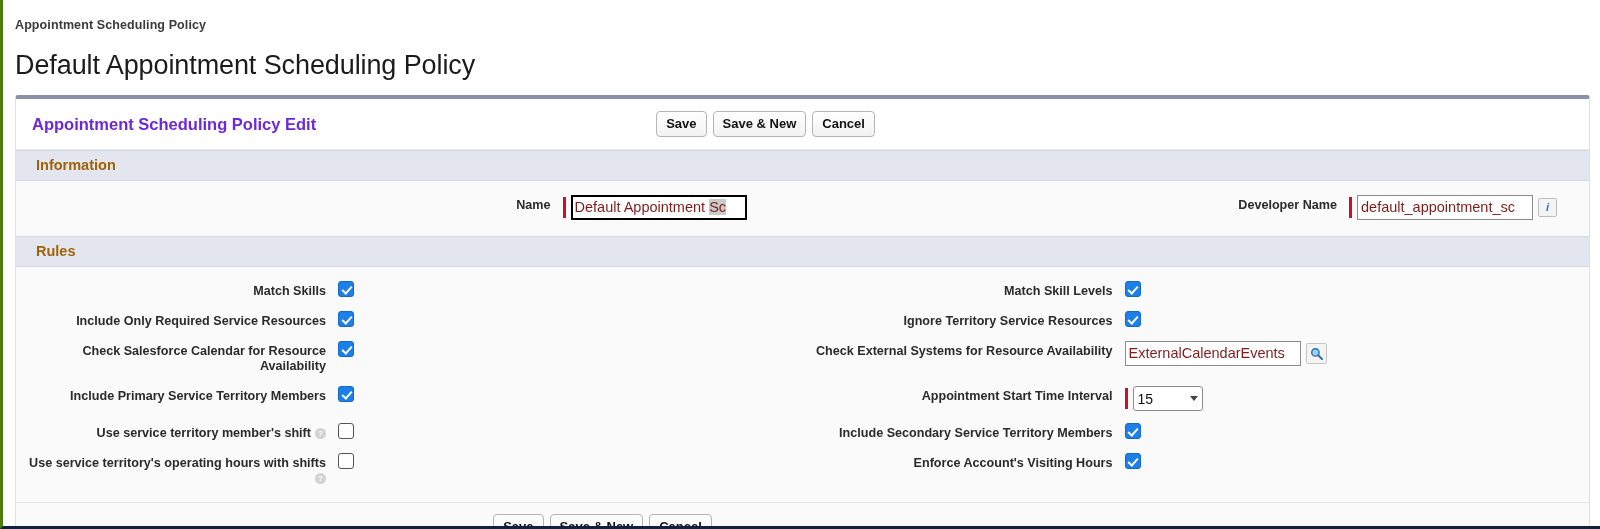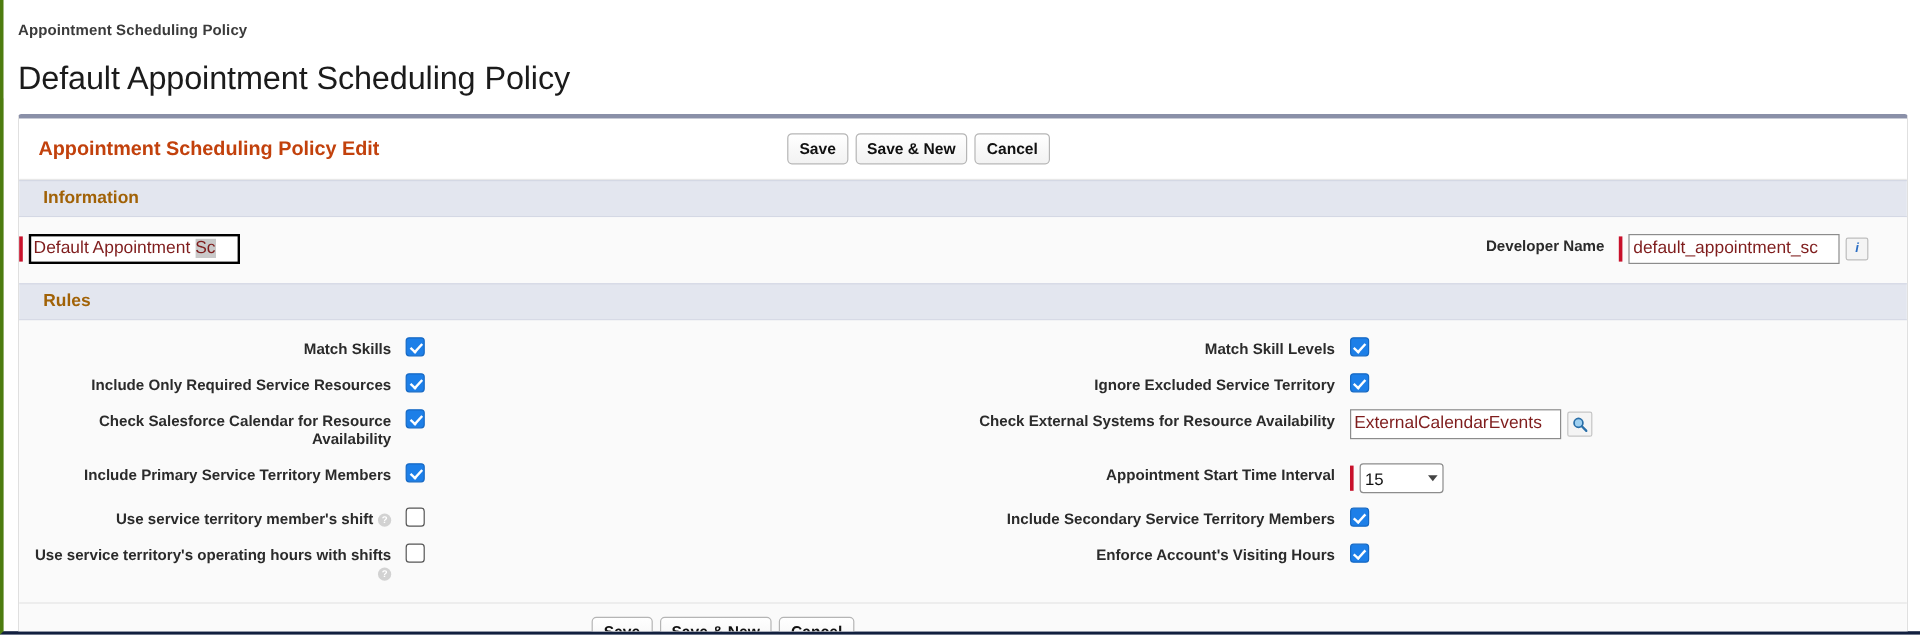--- a/index.html
+++ b/index.html
@@ -54,21 +54,21 @@
     display: flex;
     align-items: center;
     background: #ffffff;
     padding: 8px 12px 8px 16px;
     border-bottom: 1px solid #e8e8e8;
     min-height: 34px;
   }
   .panel-title {
     font-size: 16.5px;
     font-weight: bold;
-    color: #c2410c;
+    color: #6d28d9;
     flex: 0 0 auto;
     white-space: nowrap;
   }
   .toolbar-buttons {
     display: flex;
     gap: 6px;
     margin-left: 340px;
   }
   .btn {
     font-family: "Liberation Sans", sans-serif;
@@ -283,20 +283,21 @@
         <button class="btn">Save &amp; New</button>
         <button class="btn">Cancel</button>
       </div>
     </div>
 
     <div class="section-head">Information</div>
     <div class="section-body">
       <div class="form-row">
 
         <div class="col col-left">
+          <div class="lbl">Name</div>
           <div class="fld">
             <span class="req"></span>
             <div class="tinput name-in"><span>Default Appointment </span><span class="sel-text">Sc</span></div>
           </div>
         </div>
 
         <div class="col">
           <div class="lbl">Developer Name</div>
           <div class="fld">
             <span class="req"></span>
@@ -327,21 +328,21 @@
       </div>
 
       <div class="form-row">
         <div class="col col-left">
           <div class="lbl wrap2">Include Only Required Service Resources</div>
           <div class="fld">
             <span class="cbx on"></span>
           </div>
         </div>
         <div class="col">
-          <div class="lbl wrap2">Ignore Excluded Service Territory</div>
+          <div class="lbl wrap2">Ignore Territory Service Resources</div>
           <div class="fld">
             <span class="cbx on"></span>
           </div>
         </div>
       </div>
 
       <div class="form-row">
         <div class="col col-left">
           <div class="lbl wrap2">Check Salesforce Calendar for Resource Availability</div>
           <div class="fld">

